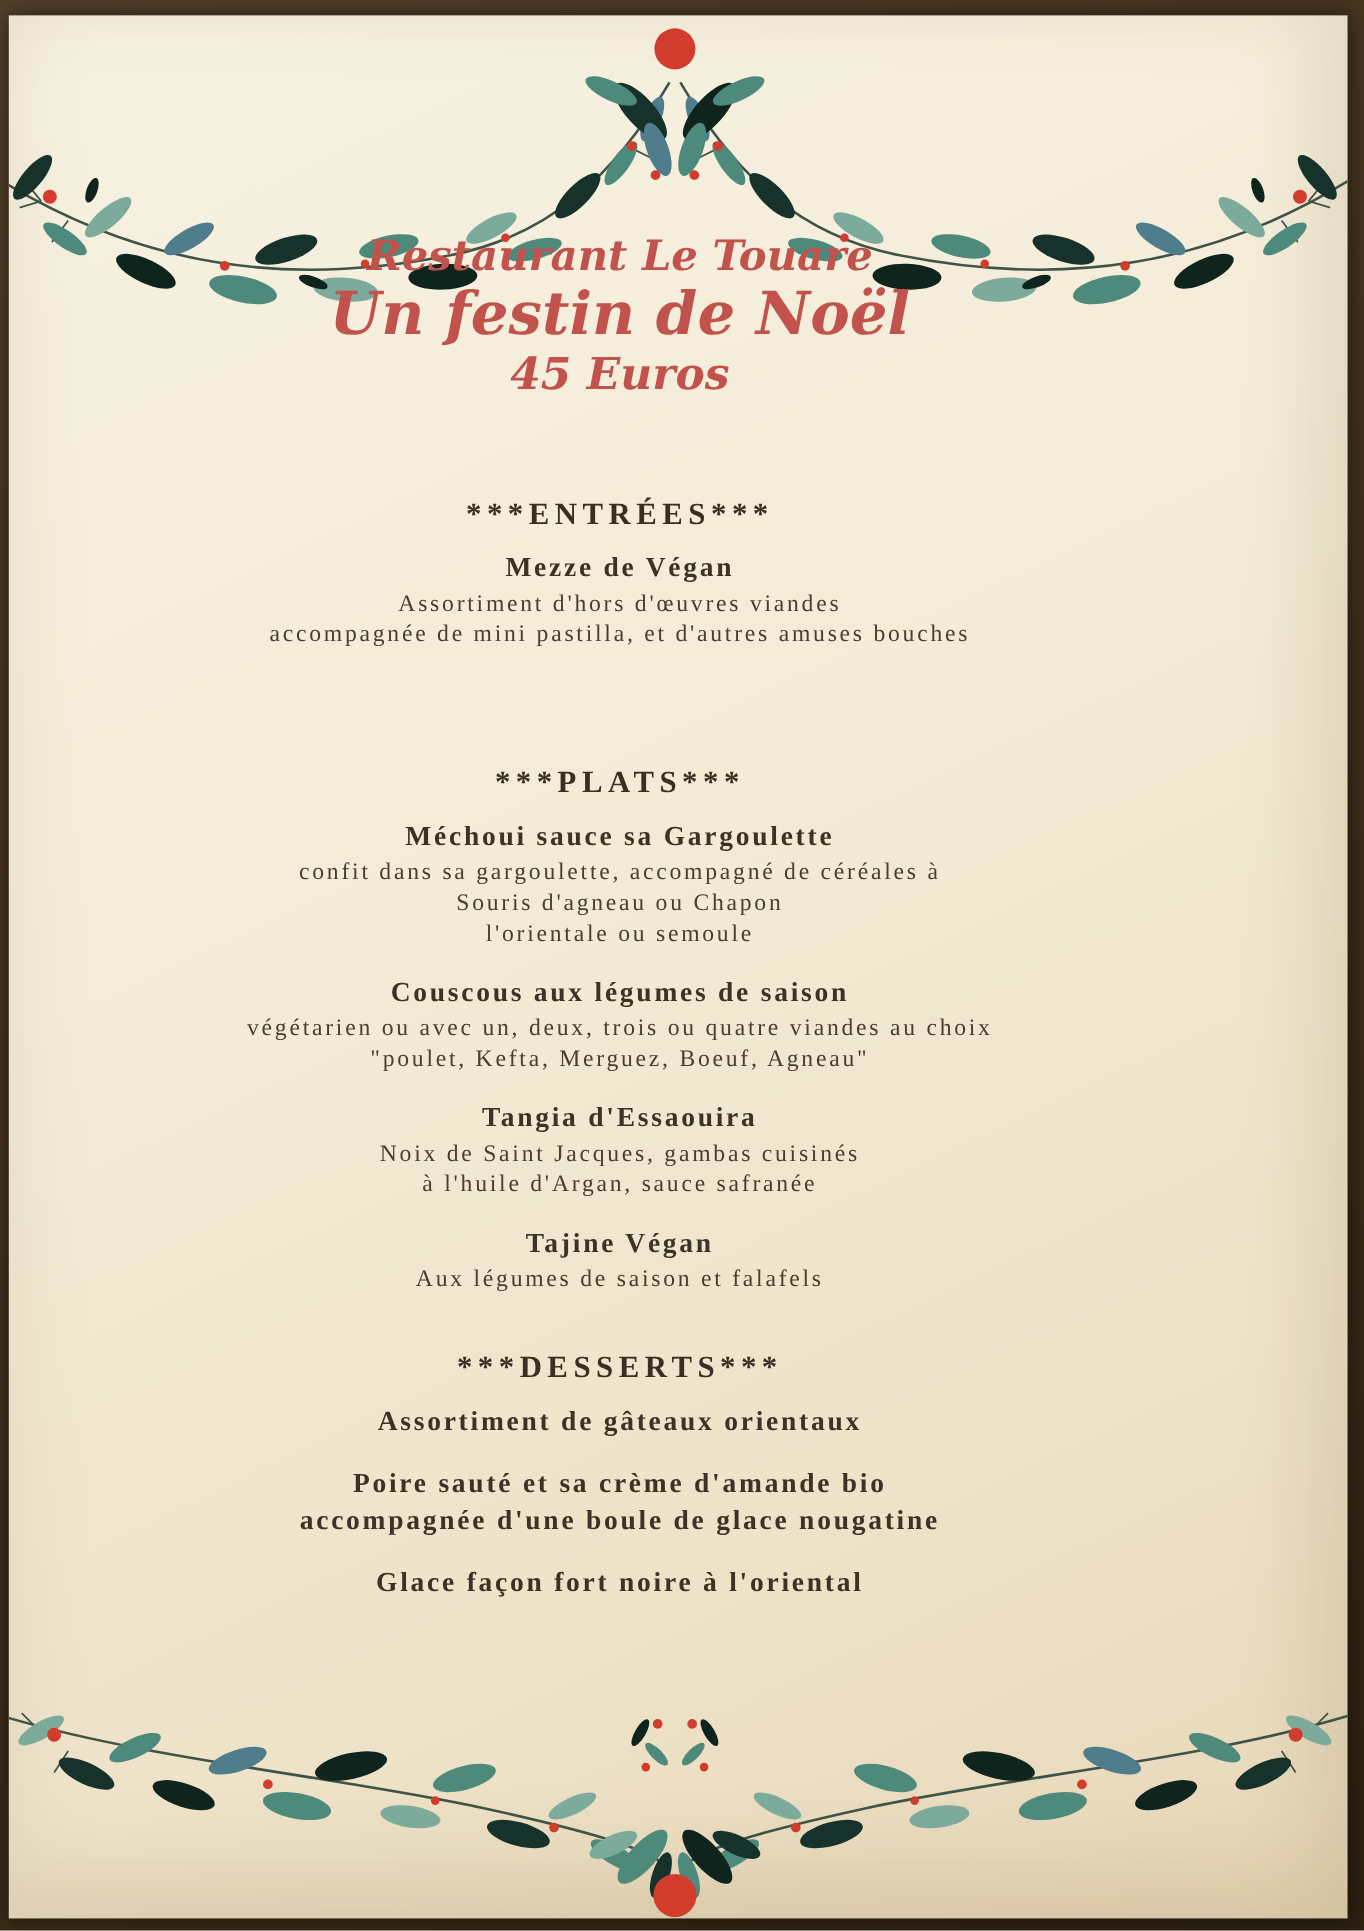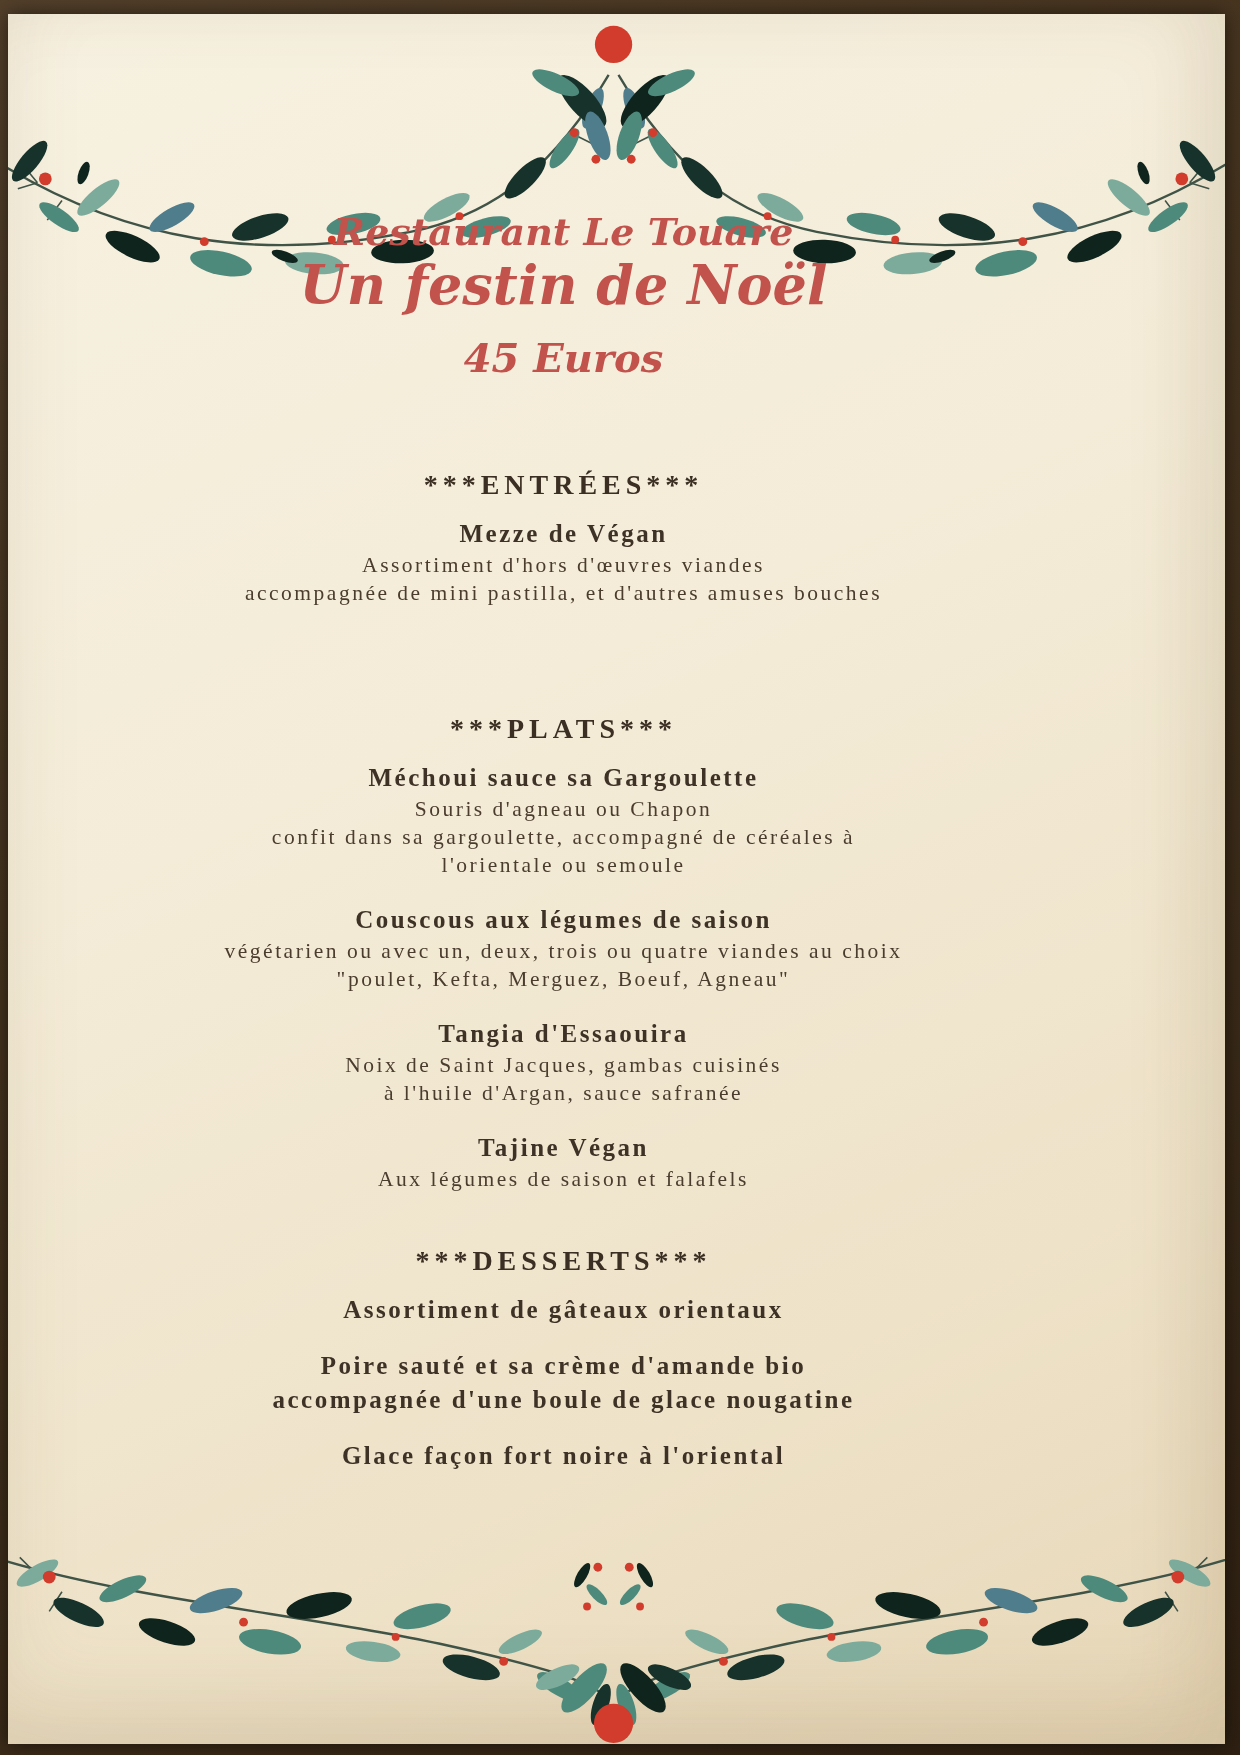--- a/index.html
+++ b/index.html
@@ -28,21 +28,21 @@
     position:absolute;top:0;left:12px;right:118px;text-align:center;
     color:var(--ink,#3b2f24);
   }
   .title-block{padding-top:196px;}
   .script{
     font-family:"DejaVu Serif", serif;font-style:italic;font-weight:700;
     color:var(--title_rose,#c2524c);line-height:1.17;
   }
   .script.l1{font-size:38px;}
   .script.l2{font-size:54px;}
-  .script.l3{font-size:40px;margin-top:17px;}
+  .script.l3{font-size:40px;}
   .heading{
     font-size:28px;font-weight:700;letter-spacing:5px;color:#3b2f23;line-height:36px;
   }
   .item{margin-top:14px;}
   .item + .item{margin-top:24px;}
   .item-name{font-size:25px;font-weight:700;letter-spacing:2.5px;color:#3e3226;line-height:34px;}
   .item-desc{font-size:21.5px;letter-spacing:2.5px;color:#4b3d2e;line-height:28px;}
   .sec-entrees{margin-top:86px;}
   .sec-plats{margin-top:104px;}
   .sec-desserts{margin-top:50px;}
@@ -107,22 +107,22 @@
           <div class="item">
             <div class="item-name">Mezze de Végan</div>
             <div class="item-desc">Assortiment d'hors d'œuvres viandes</div>
             <div class="item-desc">accompagnée de mini pastilla, et d'autres amuses bouches</div>
           </div>
         </div>
         <div class="section sec-plats">
           <div class="heading">***PLATS***</div>
           <div class="item">
             <div class="item-name">Méchoui sauce sa Gargoulette</div>
+            <div class="item-desc">confit dans sa gargoulette, accompagné de céréales à</div>
             <div class="item-desc">Souris d'agneau ou Chapon</div>
-            <div class="item-desc">confit dans sa gargoulette, accompagné de céréales à</div>
             <div class="item-desc">l'orientale ou semoule</div>
           </div>
           <div class="item">
             <div class="item-name">Couscous aux légumes de saison</div>
             <div class="item-desc">végétarien ou avec un, deux, trois ou quatre viandes au choix</div>
             <div class="item-desc">"poulet, Kefta, Merguez, Boeuf, Agneau"</div>
           </div>
           <div class="item">
             <div class="item-name">Tangia d'Essaouira</div>
             <div class="item-desc">Noix de Saint Jacques, gambas cuisinés</div>

